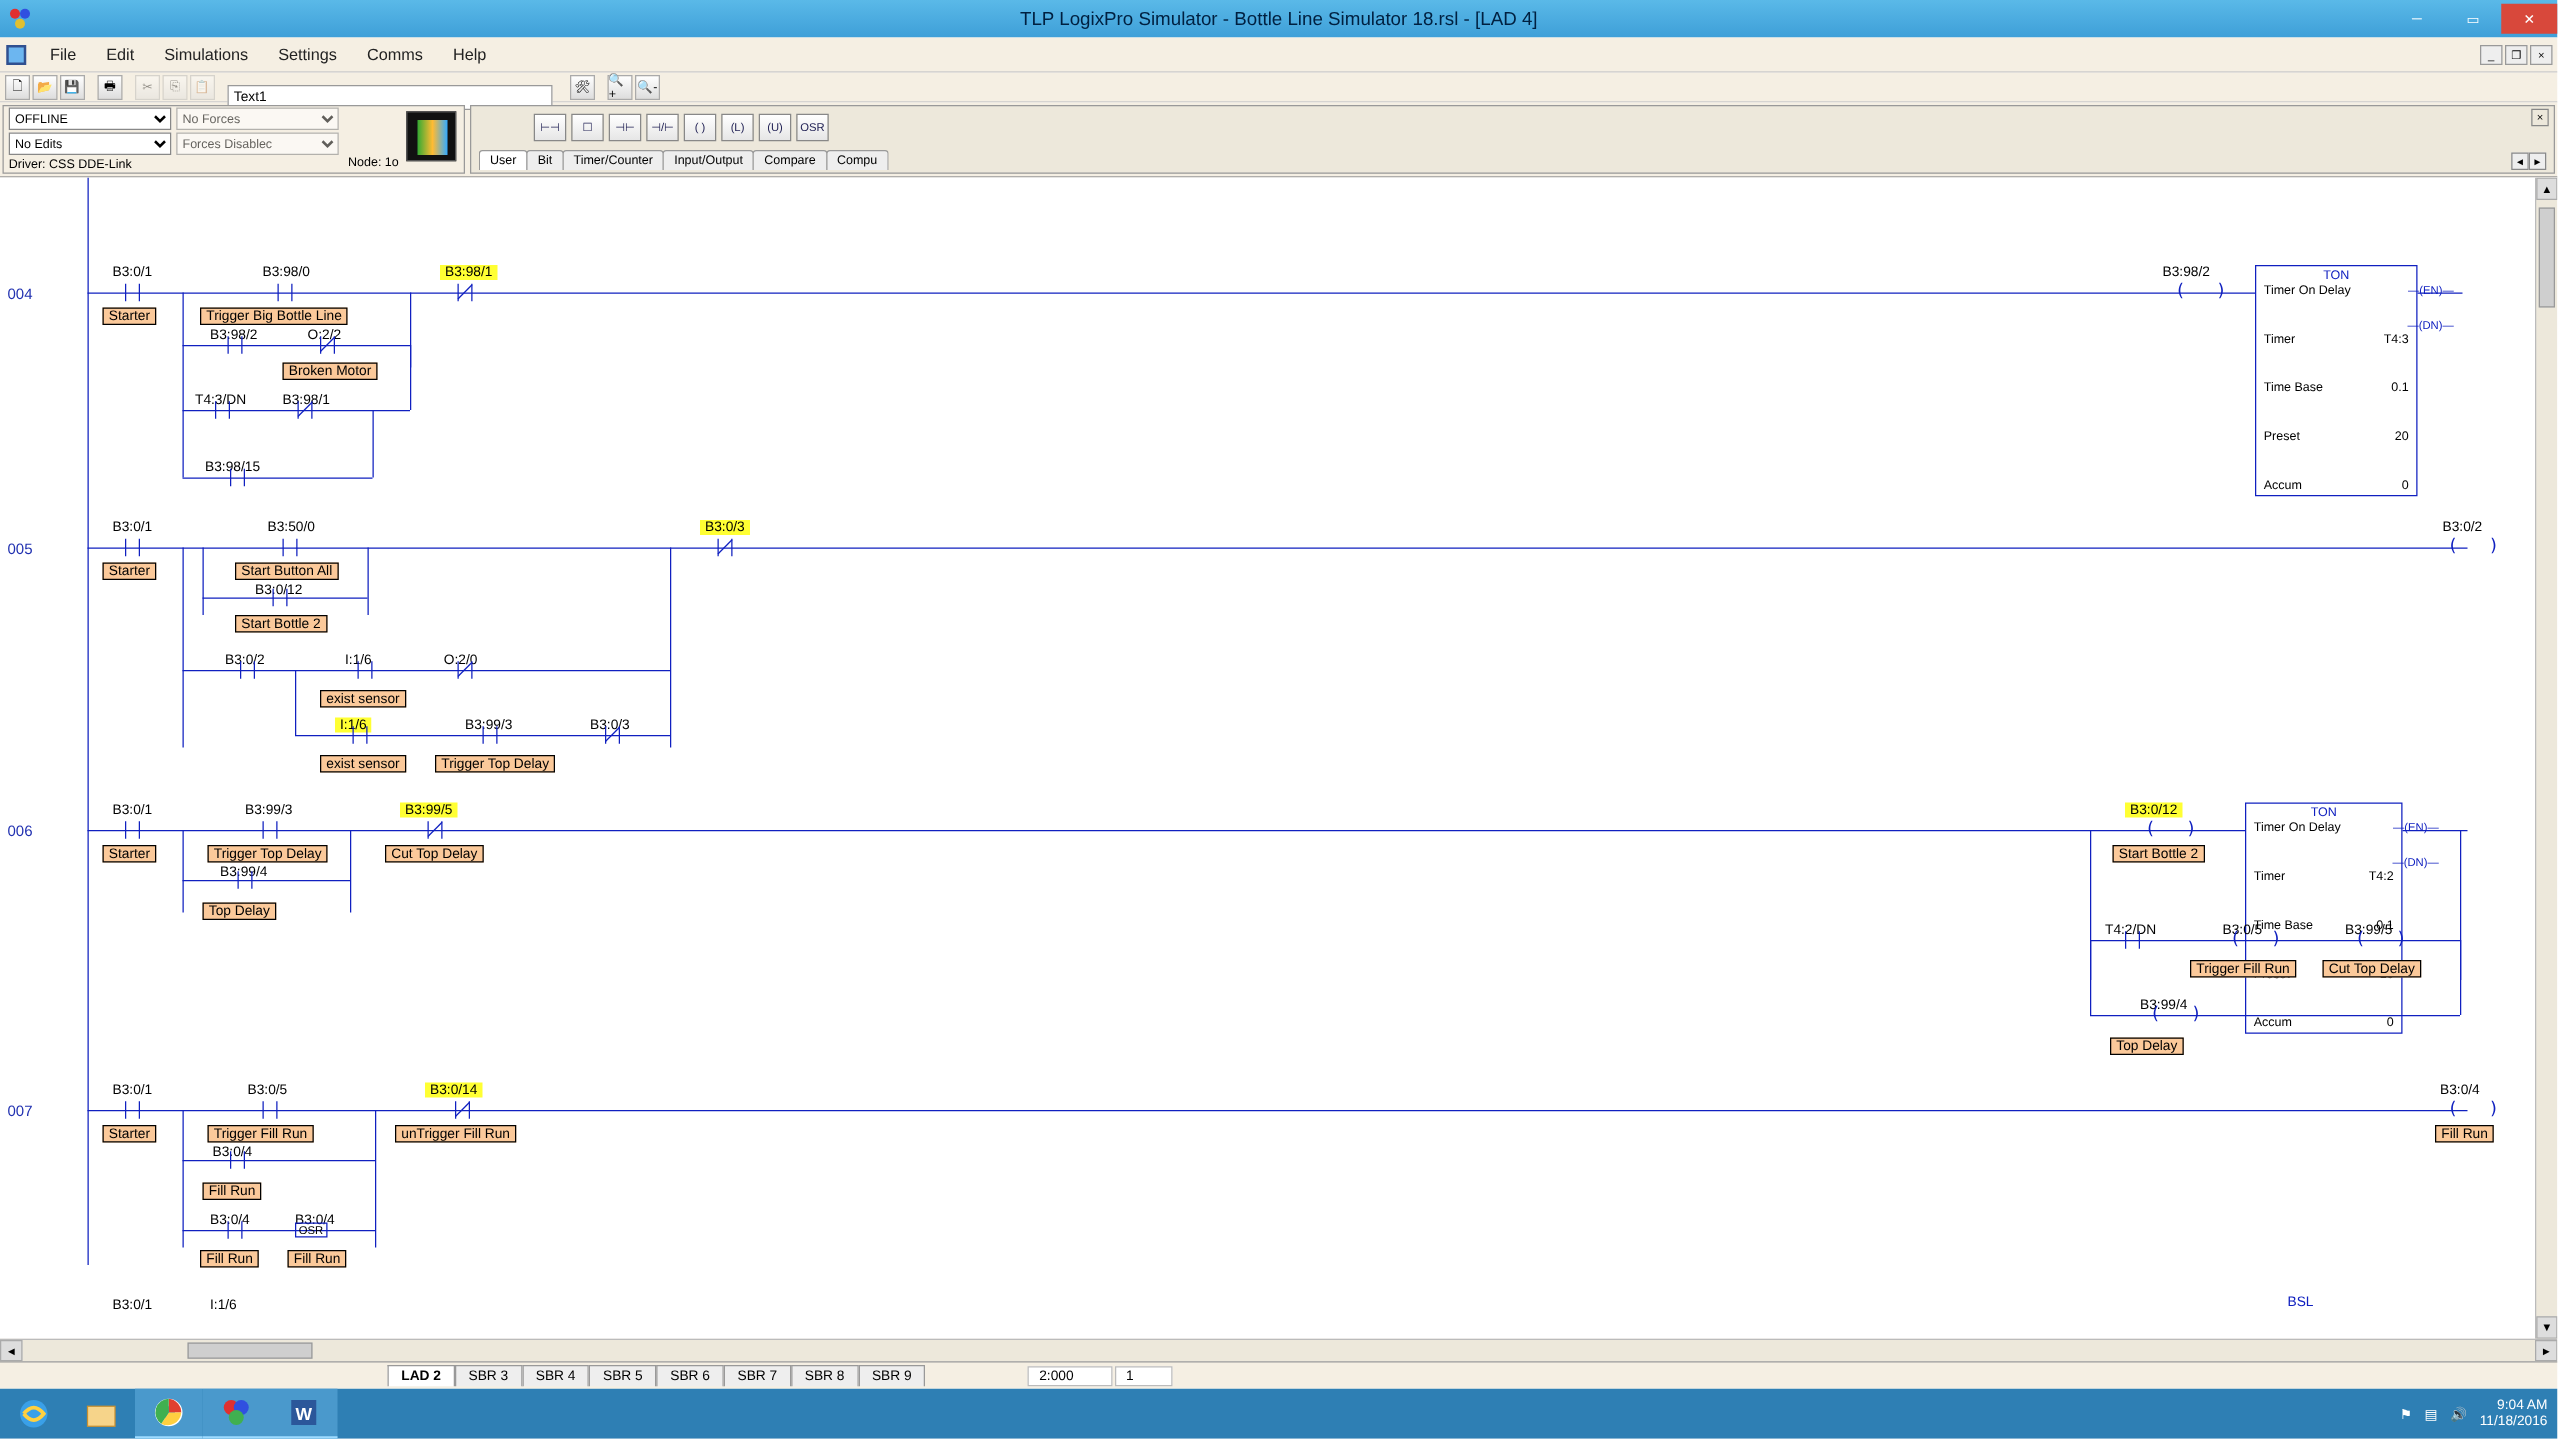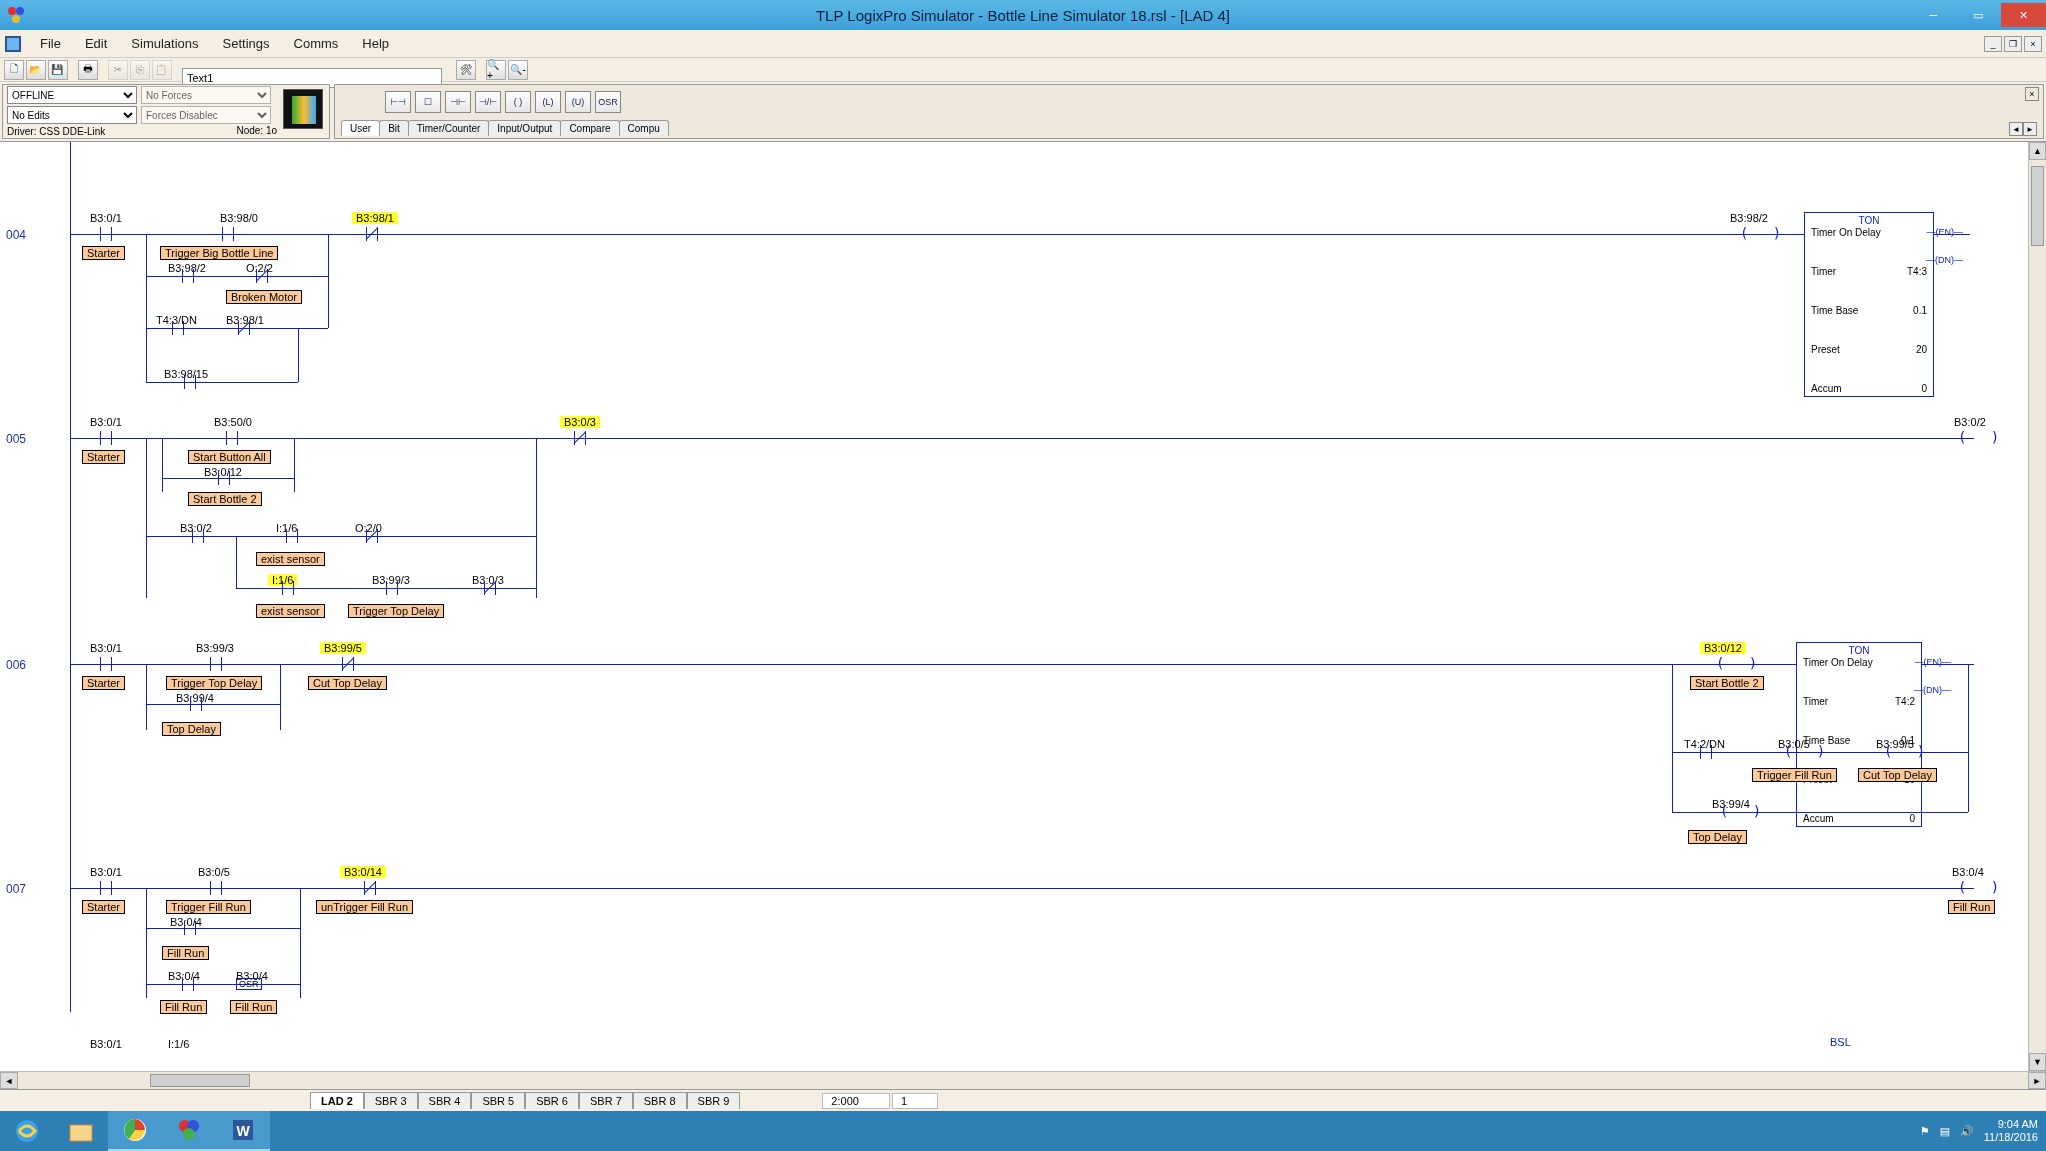--- a/index.html
+++ b/index.html
@@ -21,21 +21,21 @@
 .menubar .mdibtn { width: 18px; height: 16px; border: 1px solid #999; background: #eee; font-size: 9px; display:flex;align-items:center;justify-content:center; }
 
 
 .toolbar1 { height: 24px; background: #F5EFE3; display: flex; align-items: center; padding-left: 4px; gap: 2px; border-bottom: 1px solid #ccc; }
 .tbtn { width: 20px; height: 20px; border: 1px solid #aaa; background: linear-gradient(#fff,#ddd); display:flex;align-items:center;justify-content:center; font-size:10px;}
 .tsep { width: 6px; }
 .textfield { width: 260px; height: 20px; border: 1px solid #999; background: #fff; padding: 0 4px; font-size: 11px; margin-top: 17px; }
 
 
 .row2 { height: 60px; background: #F5EFE3; display: flex; border-bottom: 1px solid #999; }
-.statuspanel { width: 328px; border: 1px solid #999; margin: 2px; background: #F5EFE3; font-size: 10px; position: relative; }
+.statuspanel { width: 370px; border: 1px solid #999; margin: 2px; background: #F5EFE3; font-size: 10px; position: relative; }
 .statuspanel .line { display:flex; align-items:center; padding: 1px 4px; }
 .statuspanel select { width: 130px; height: 18px; font-size:10px; border:1px solid #888; background:#fff;}
 .statuspanel .panelimg { width:40px; height:40px; background:#111; position:absolute; right:6px; top:4px; border:1px solid #555;}
 .statuspanel .panelimg::after{content:''; position:absolute; left:8px;top:6px;width:24px;height:28px;background:linear-gradient(90deg,#3a3,#fb3,#3af);}
 .instrpanel { flex: 1; border: 1px solid #999; margin: 2px; position: relative; background:#EDE8DB;}
 .instrrow1 { display:flex; gap:4px; padding:6px 50px;}
 .instrbtn { width:26px;height:22px;border:1px solid #888;background:linear-gradient(#fff,#e6e6e6);font-size:9px;display:flex;align-items:center;justify-content:center;color:#225;}
 .instrtabs { position:absolute;bottom:2px;left:6px;display:flex;font-size:10px;}
 .instrtab { padding:2px 8px;border:1px solid #999;border-bottom:none;background:#eee;border-radius:3px 3px 0 0;margin-right:-1px;}
 .instrtab.active{background:#fff;}
@@ -202,21 +202,21 @@
   <div class="ladder">
 
     <div class="vw" style="left:70px;top:0;height:870px;"></div>
 
     <div class="rungno" style="top:86px">004</div>
     <div class="hw" style="left:70px;top:92px;width:1900px;"></div>
     <span class="addr" style="left:90px;top:70px">B3:0/1</span>
     <div class="xic" style="left:94px;top:85px"></div>
     <span class="desc" style="left:82px;top:104px">Starter</span>
 
-    <span class="addr" style="left:220px;top:70px">B3:98/0</span>
+    <span class="addr" style="left:210px;top:70px">B3:98/0</span>
     <div class="xic" style="left:216px;top:85px"></div>
     <span class="desc" style="left:160px;top:104px">Trigger Big Bottle Line</span>
 
     <span class="addr hl" style="left:352px;top:70px">B3:98/1</span>
     <div class="xio" style="left:360px;top:85px">
         <div class="slash"></div>
       </div>
 
     <div class="vw" style="left:146px;top:92px;height:148px"></div>
     <div class="vw" style="left:328px;top:92px;height:60px"></div>

